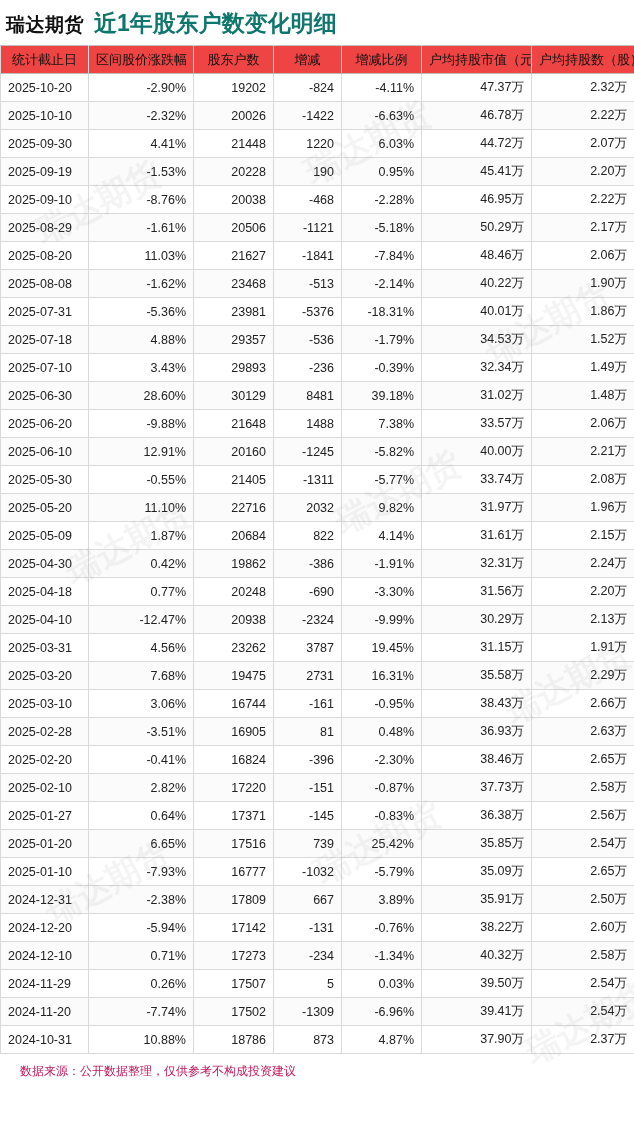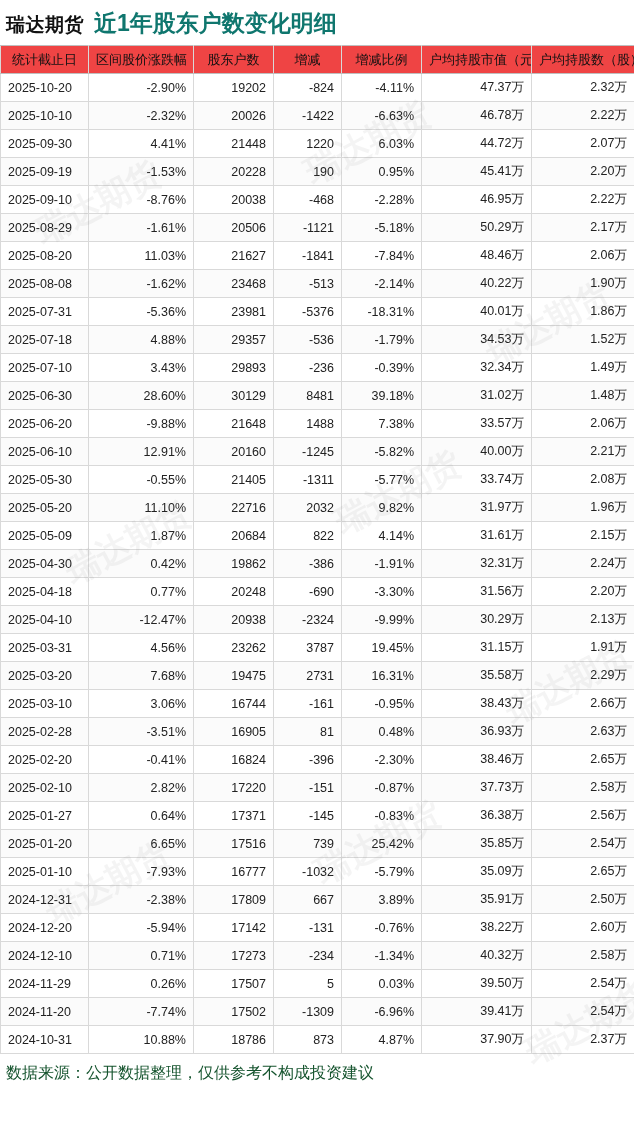--- a/index.html
+++ b/index.html
@@ -66,23 +66,23 @@
     background: #fbfbfb;
   }
   tbody tr:nth-child(odd) td {
     background: #ffffff;
   }
   .c-date { text-align: left; margin-left: 47px; }
   .c-num  { text-align: right; }
   .up { color: #d32f2f; }
   .down { color: #2e8b3d; }
   .footer {
-    font-size: 16px;
-    color: #14532d;
-    padding: 9px 6px 10px 6px;
+    font-size: 12px;
+    color: #be185d;
+    padding: 9px 6px 10px 20px;
   }
   
   .watermark {
     position: absolute;
     left: 0; top: 0; right: 0; bottom: 0;
     pointer-events: none;
     overflow: hidden;
   }
   .wm {
     position: absolute;

